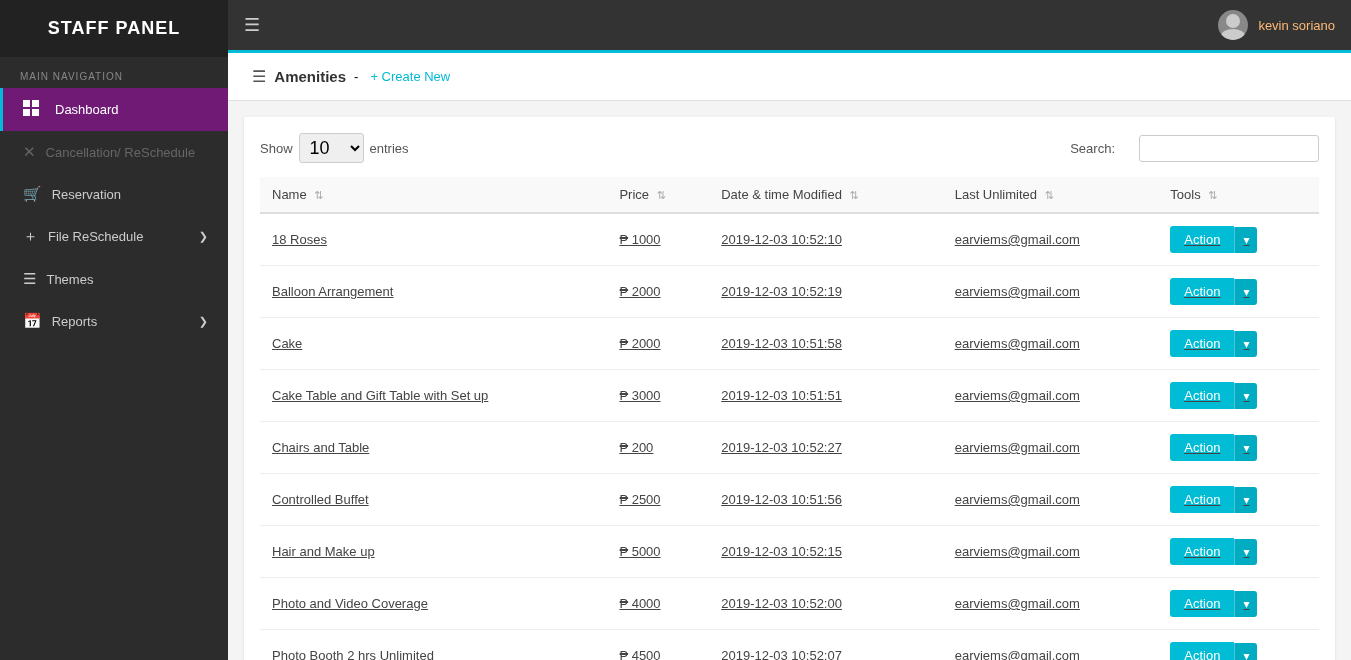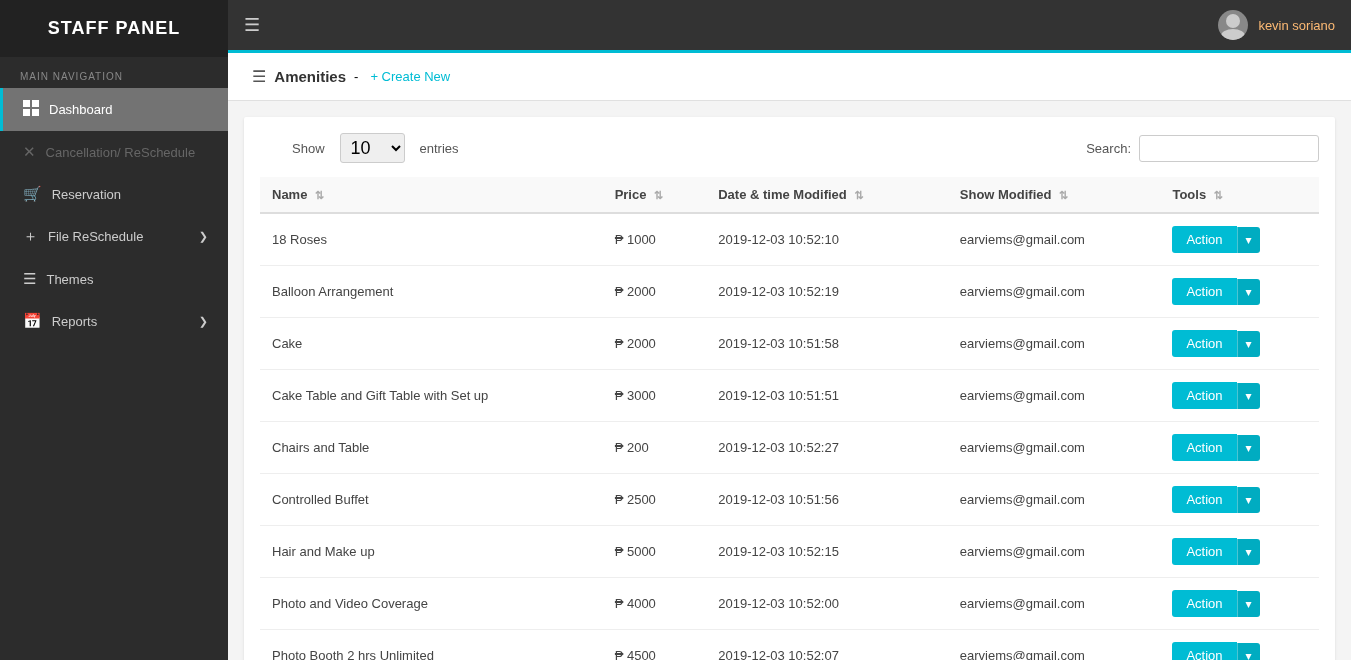--- a/index.html
+++ b/index.html
@@ -3,21 +3,21 @@
   <meta charset="utf-8">
   <style>
     * { margin: 0; padding: 0; box-sizing: border-box; }
     body { font-family: 'Segoe UI', Arial, sans-serif; font-size: 13px; background: #f4f4f4; display: flex; height: 660px; overflow: hidden; }
 
     
     .sidebar { width: 228px; background: #2c2c2c; color: #ccc; display: flex; flex-direction: column; flex-shrink: 0; height: 100%; }
     .sidebar-brand { background: #222; padding: 18px 20px; font-size: 18px; font-weight: bold; color: #fff; letter-spacing: 1px; text-align: center; }
     .sidebar-nav-label { font-size: 10px; color: #888; padding: 14px 20px 6px; text-transform: uppercase; letter-spacing: 1px; }
     .sidebar-item { display: flex; align-items: center; padding: 12px 20px; cursor: pointer; color: #ccc; font-size: 13px; border-left: 3px solid transparent; }
-    .sidebar-item.active { background: #737373; border-left: 3px solid #00bcd4; color: #fff; }
+    .sidebar-item.active { background: #701a75; border-left: 3px solid #00bcd4; color: #fff; gap: 6px; }
     .sidebar-item .icon { margin-right: 10px; font-size: 15px; }
     .sidebar-item.disabled { color: #666; cursor: default; }
     .sidebar-item .arrow { margin-left: auto; font-size: 11px; }
 
     
     .main { flex: 1; display: flex; flex-direction: column; overflow: hidden; }
     .topbar { background: #333; height: 50px; display: flex; align-items: center; padding: 0 16px; justify-content: space-between; flex-shrink: 0; }
     .topbar-left { display: flex; align-items: center; gap: 14px; }
     .hamburger { color: #ccc; font-size: 18px; cursor: pointer; }
     .topbar-right { display: flex; align-items: center; gap: 10px; color: #fdba74; font-size: 13px; }
@@ -26,30 +26,30 @@
 
     
     .content { flex: 1; overflow-y: auto; padding: 0; background: #f4f4f4; }
     .content-header { background: #fff; border-top: 3px solid #00bcd4; padding: 14px 24px; display: flex; align-items: center; gap: 8px; border-bottom: 1px solid #e0e0e0; }
     .content-header .list-icon { color: #555; font-size: 16px; }
     .content-header h2 { font-size: 15px; font-weight: 600; color: #333; }
     .content-header .create-link { color: #00bcd4; font-size: 13px; text-decoration: none; margin-left: 4px; }
 
     .table-container { background: #fff; margin: 16px; padding: 16px; border-radius: 2px; box-shadow: 0 1px 3px rgba(0,0,0,0.1); }
     .table-controls { display: flex; align-items: center; justify-content: space-between; margin-bottom: 14px; }
-    .show-entries { display: flex; align-items: center; gap: 15px; color: #555; font-size: 13px; margin-left: 32px; }
+    .show-entries { display: flex; align-items: center; gap: 6px; color: #555; font-size: 13px; }
     .show-entries select { border: 1px solid #ccc; padding: 3px 6px; font-size: 18px; border-radius: 3px; }
-    .search-box { display: flex; align-items: center; gap: 8px; color: #555; font-size: 13px; }
+    .search-box { display: flex; align-items: center; gap: 24px; color: #555; font-size: 13px; }
     .search-box input { border: 1px solid #ccc; padding: 5px 10px; font-size: 13px; border-radius: 3px; width: 180px; }
 
     table { width: 100%; border-collapse: collapse; font-size: 13px; }
     thead tr { background: #f9f9f9; border-bottom: 2px solid #ddd; }
-    th { padding: 10px 12px; text-align: left; font-weight: 700; color: #444; white-space: nowrap; }
+    th { padding: 10px 12px; text-align: left; font-weight: 400; color: #444; white-space: nowrap; }
     th .sort-icon { color: #aaa; margin-left: 4px; font-size: 11px; }
-    td { padding: 12px 12px; color: #444; border-bottom: 1px solid #eee; vertical-align: middle; }
+    td { padding: 12px 12px; color: #444; border-bottom: 1px solid #eee; vertical-align: middle; text-decoration: underline; }
 
     .action-btn-group { display: flex; align-items: center; }
     .action-btn { background: #00bcd4; color: #fff; border: none; padding: 6px 14px; font-size: 13px; cursor: pointer; border-radius: 3px 0 0 3px; }
     .action-dropdown { background: #00acc1; color: #fff; border: none; padding: 6px 8px; font-size: 12px; cursor: pointer; border-radius: 0 3px 3px 0; border-left: 1px solid rgba(255,255,255,0.3); }
   </style>
 </head>
 <body>
 
 <div class="sidebar">
   <div class="sidebar-brand">STAFF PANEL</div>
@@ -147,21 +147,21 @@
             </th>
             <th>
               <span>Price</span>
               <span class="sort-icon">⇅</span>
             </th>
             <th>
               <span>Date &amp; time Modified</span>
               <span class="sort-icon">⇅</span>
             </th>
             <th>
-              <span>Show Modified</span>
+              <span>Last Unlimited</span>
               <span class="sort-icon">⇅</span>
             </th>
             <th>
               <span>Tools</span>
               <span class="sort-icon">⇅</span>
             </th>
           </tr>
         </thead>
         <tbody id="table-body">
         <tr>

